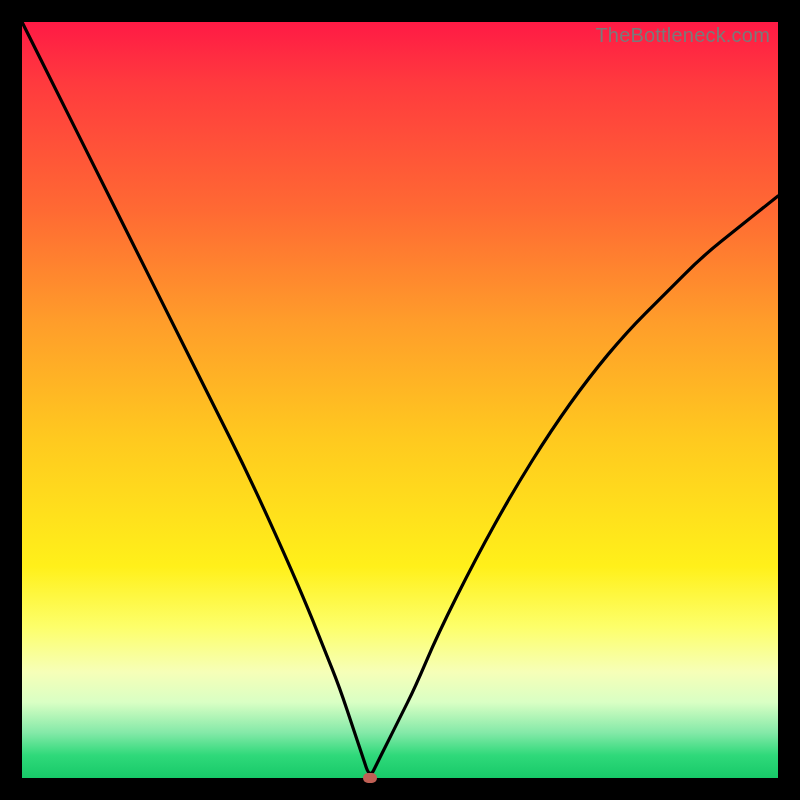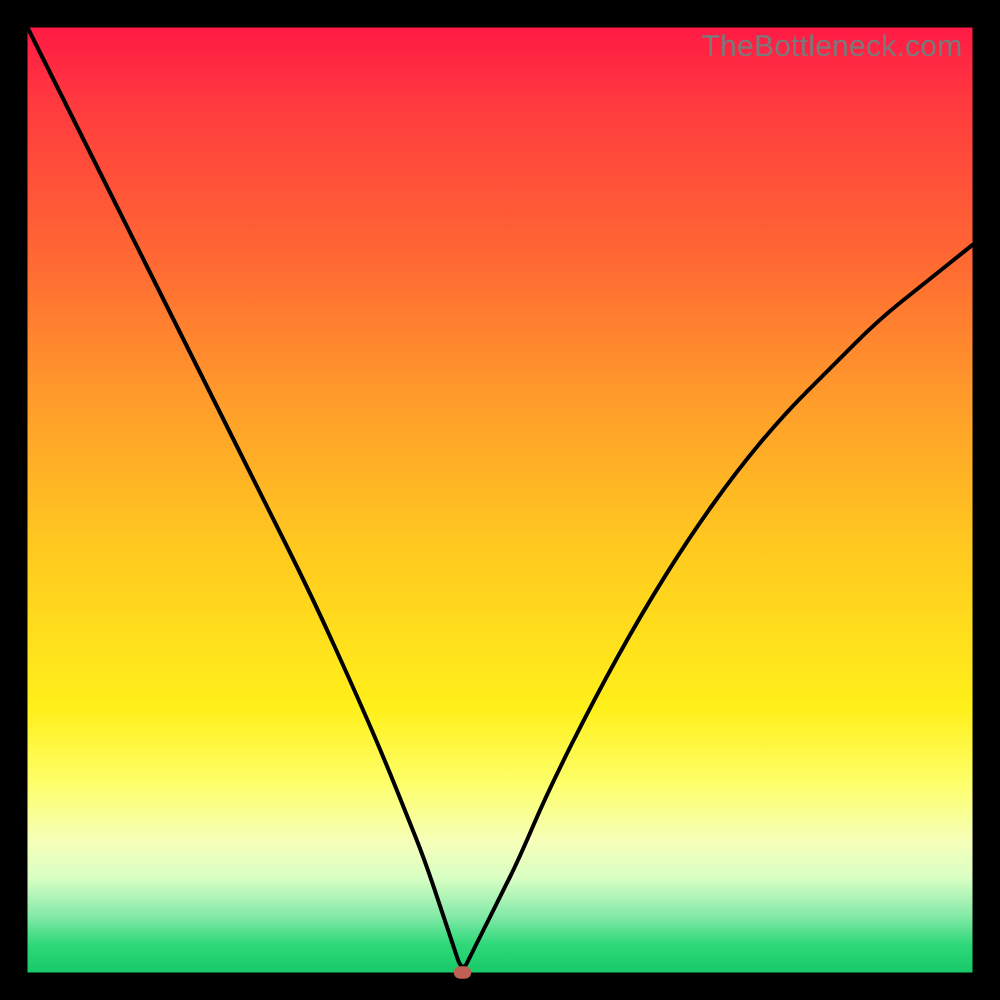--- a/index.html
+++ b/index.html
@@ -39,21 +39,21 @@
       #84e9a8 94%,
       #2fd97a 97%,
       #17c968 100%
     );
   }
   .watermark {
     position: absolute;
     top: 2px;
     right: 8px;
     font-family: Arial, Helvetica, sans-serif;
-    font-size: 24px;
+    font-size: 20px;
     color: #7a7a7a;
     letter-spacing: 0.2px;
     user-select: none;
   }
   svg.curve {
     position: absolute;
     left: 0;
     top: 0;
     width: 756px;
     height: 756px;

